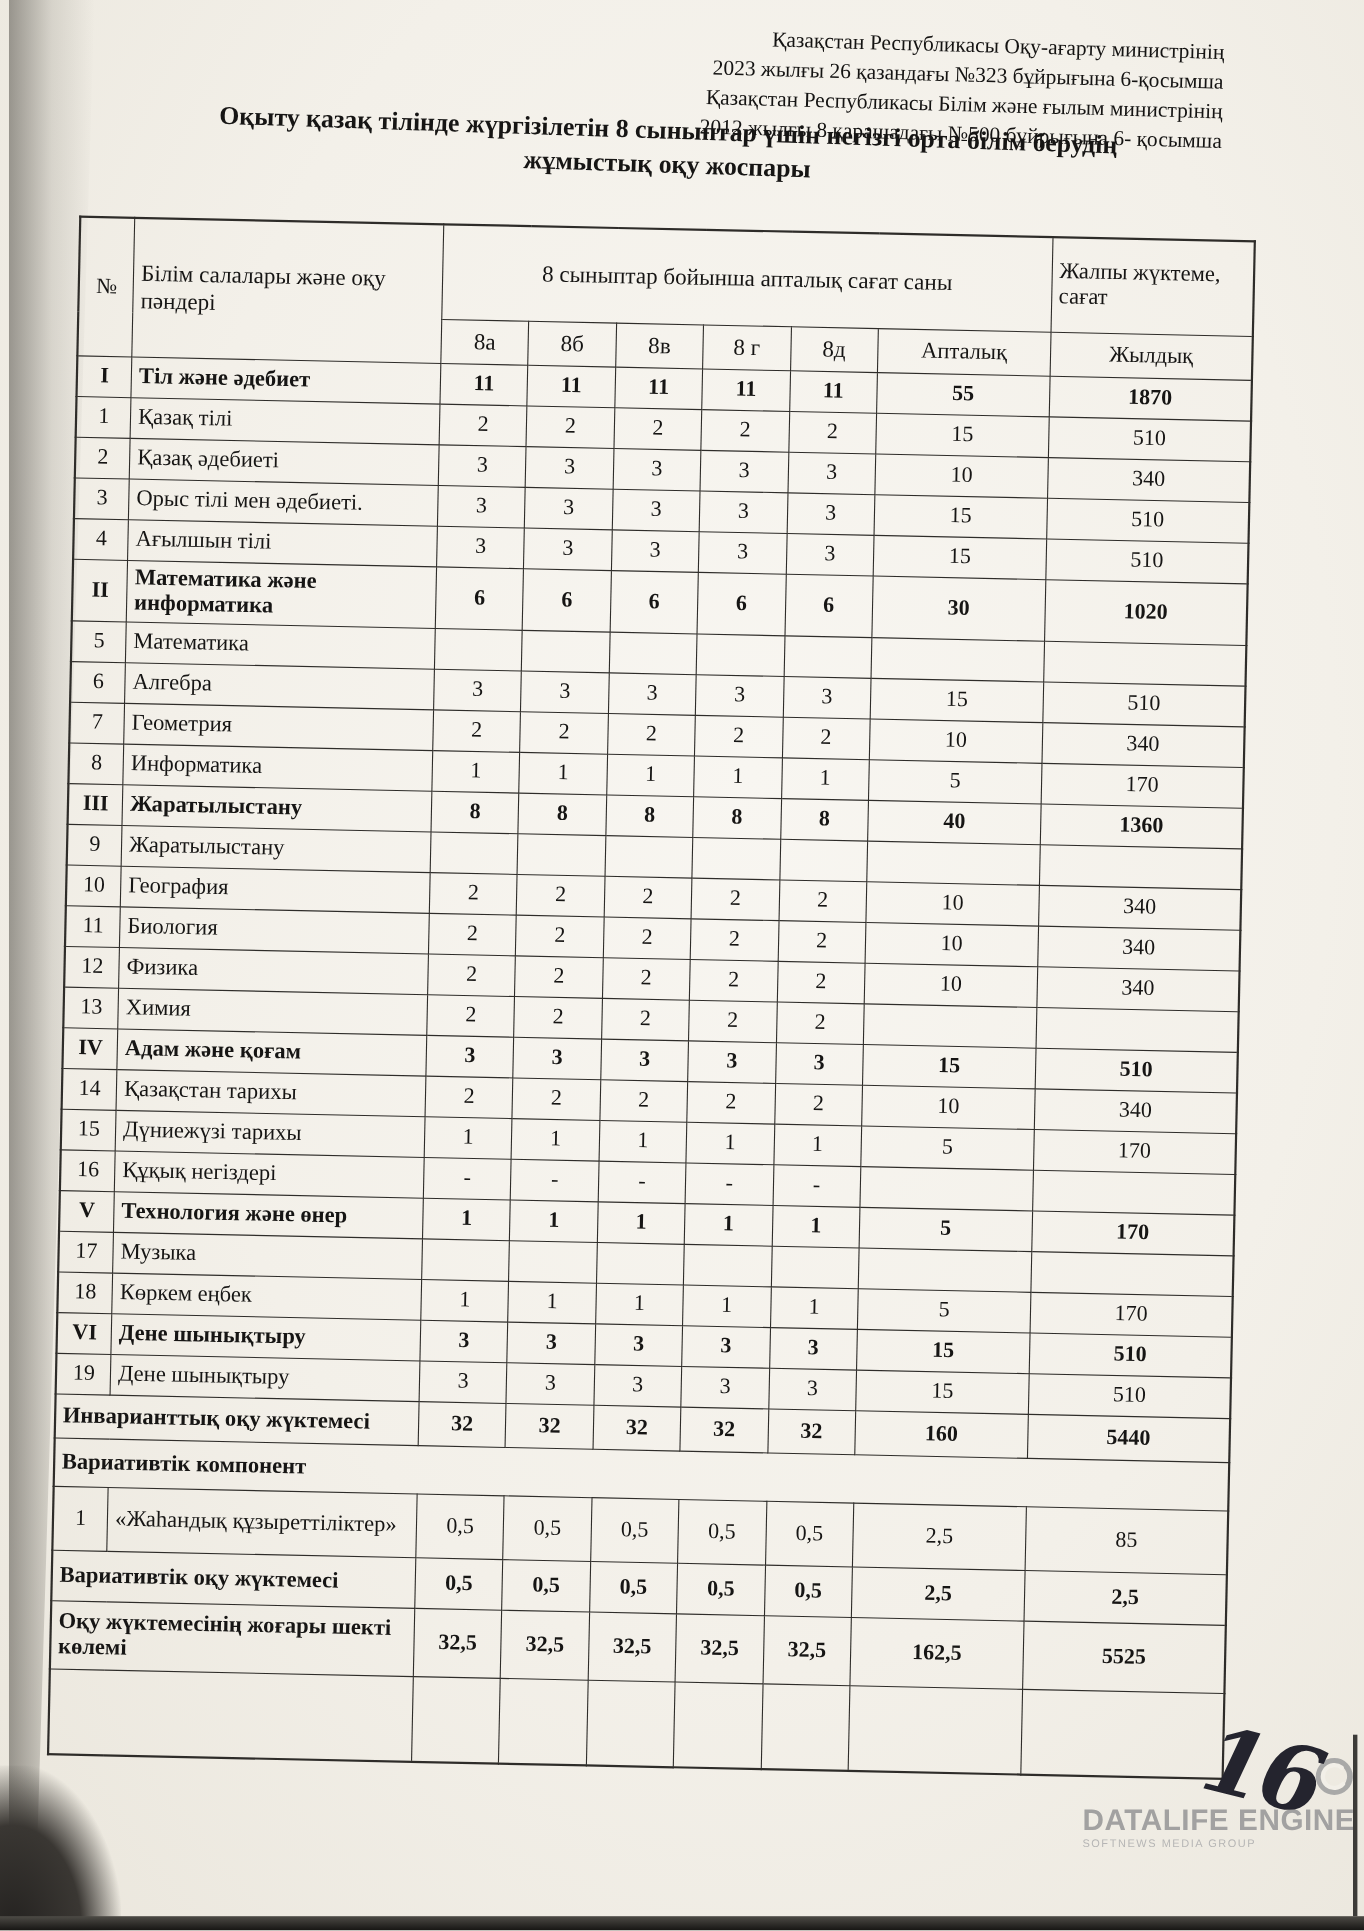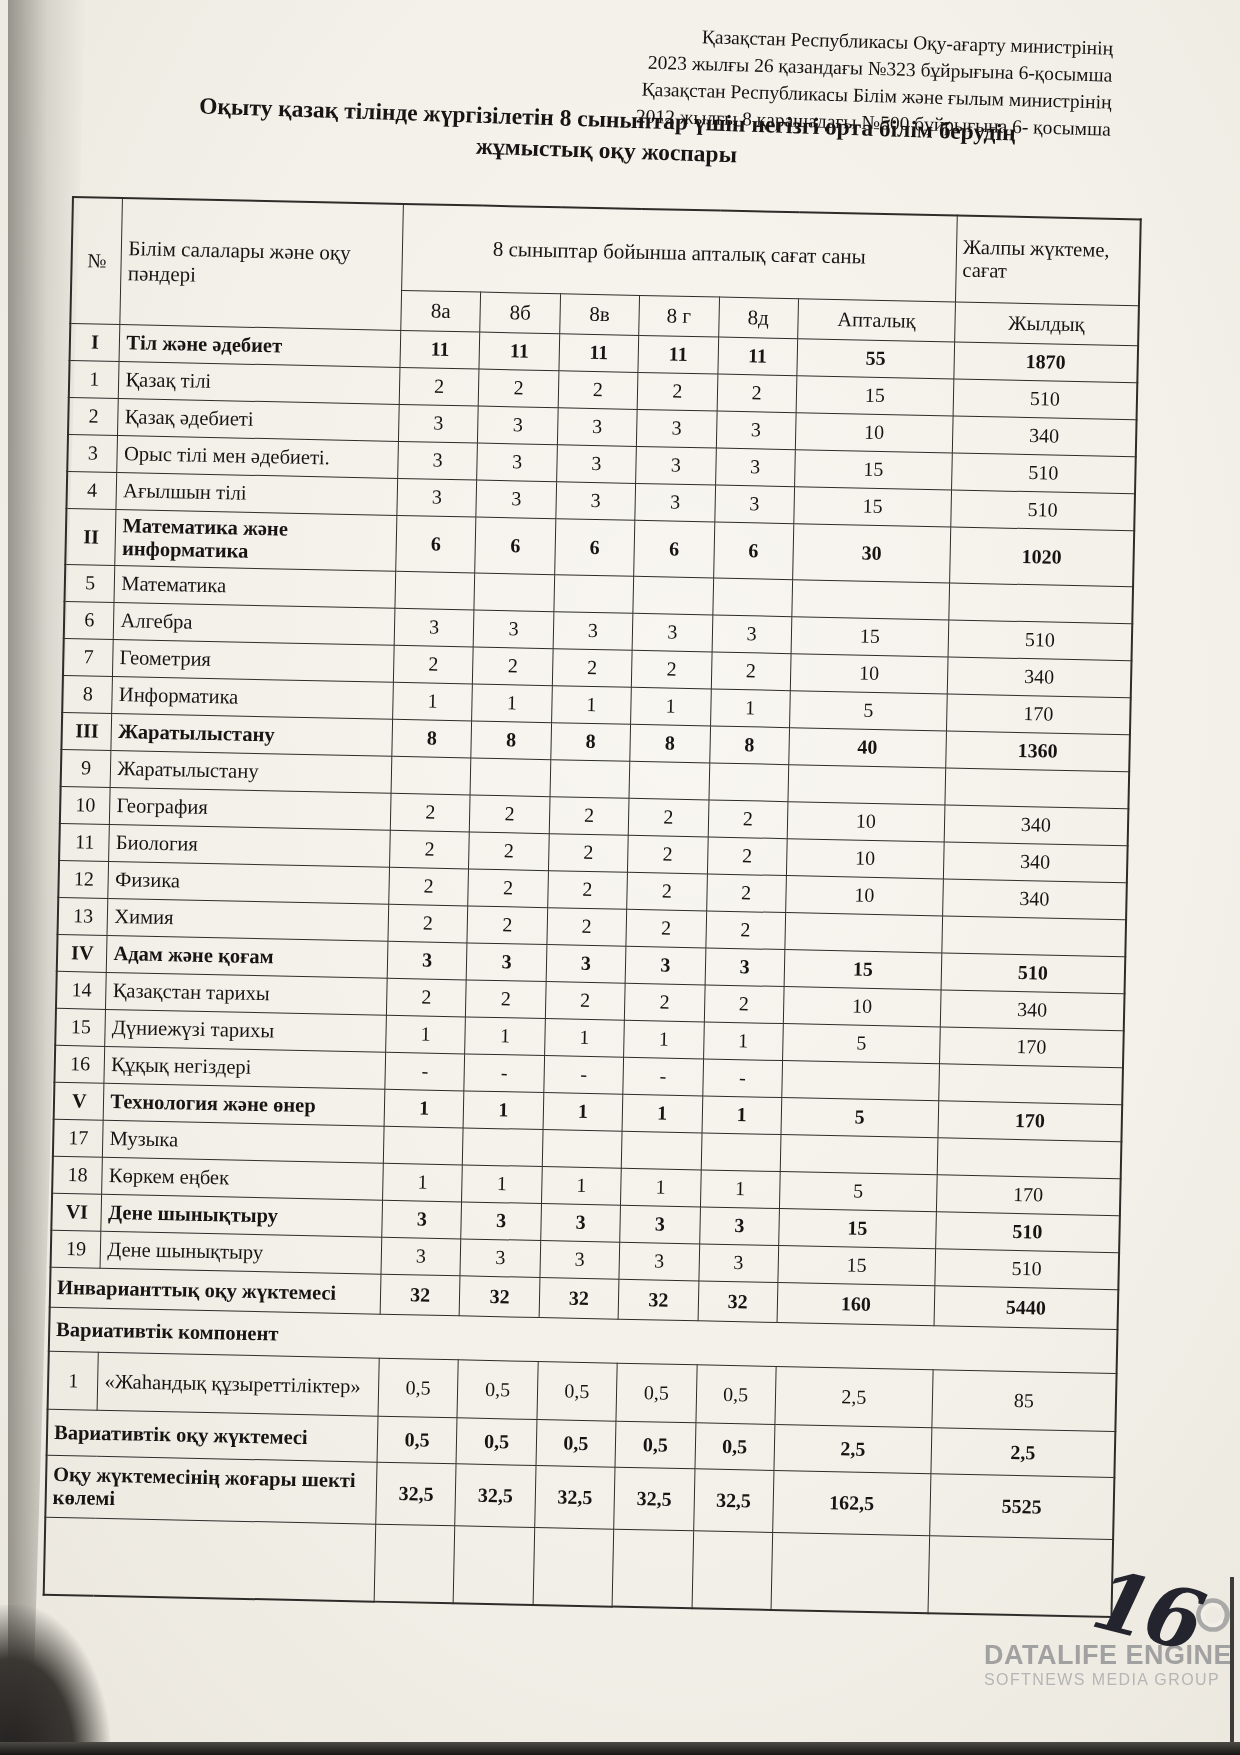--- a/index.html
+++ b/index.html
@@ -67,21 +67,21 @@
   tbody tr:nth-child(29){height:46px;}
   tbody tr:nth-child(30){height:62px;}
   tbody tr:nth-child(31){height:78px;}
   
   .watermark{
     position:absolute;right:8px;top:1596px;display:flex;align-items:flex-end;gap:8px;
     color:#a3a3a3;font-family:"Liberation Sans", sans-serif;opacity:.95;flex-direction:column;
   }
   .wm-text{line-height:1;}
   .wm-line1{font-size:27px;font-weight:700;letter-spacing:.5px;color:#9e9e9e;}
-  .wm-line2{font-size:16px;letter-spacing:1.4px;color:#b3b3b3;margin-top:3px;}
+  .wm-line2{font-size:10px;letter-spacing:1.4px;color:#b3b3b3;margin-top:3px;}
   .page-num{
     position:absolute;left:1094px;top:1562px;
     font-family:"DejaVu Serif", serif;font-style:italic;font-weight:700;
     font-size:82px;color:#24242e;transform:rotate(14deg);letter-spacing:-4px;
   }
 </style>
 </head>
 <body>
 
 <div class="page">

